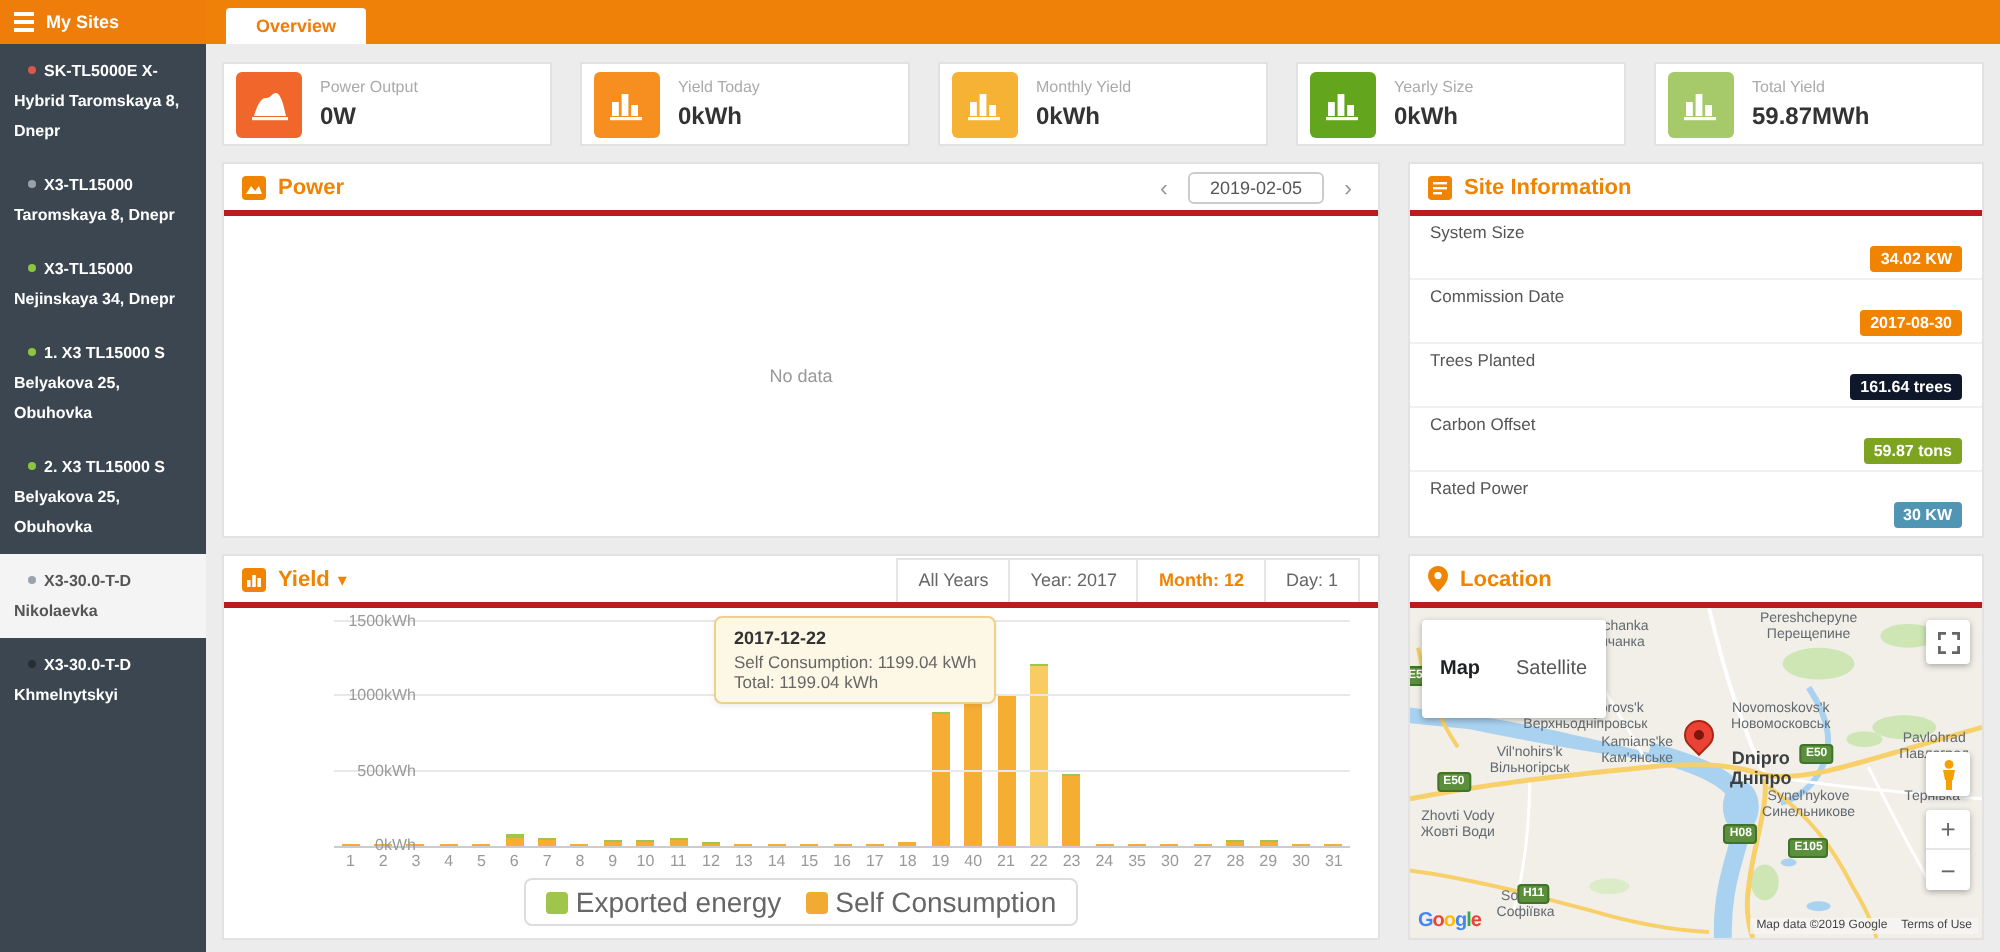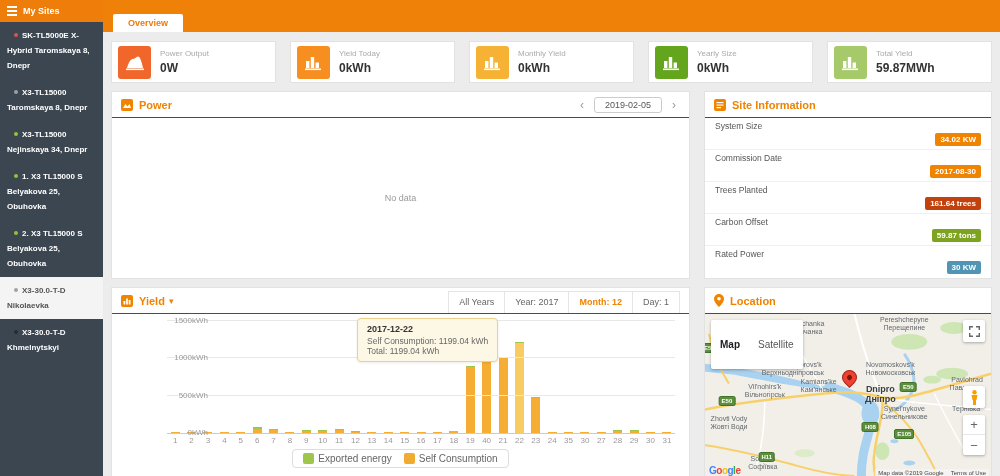--- a/index.html
+++ b/index.html
@@ -9,32 +9,32 @@
   .sidebar { position:absolute; left:0; top:0; width:103px; height:476px; background:#3b4651; z-index:5; }
   .side-header { background:#ee7d09; color:#fff; height:22px; display:flex; align-items:center; gap:6px; padding-left:7px; font-size:9px; font-weight:bold; }
   .burger { display:inline-flex; flex-direction:column; gap:2px; cursor:pointer; }
   .burger i { display:block; width:10px; height:2px; background:#fff; }
   .side-item { font-size:8px; font-weight:bold; color:#fff; padding:6px 2px 6px 7px; line-height:15px; cursor:pointer; }
   .side-item .dot { display:inline-block; width:4px; height:4px; border-radius:50%; margin:0 4px 1px 7px; }
   .side-item.selected { background:#f4f4f4; color:#555; }
 
   
   .main { position:absolute; left:103px; top:0; right:0; bottom:0; }
-  .topbar { height:32px; background:#ef8008; display:flex; align-items:flex-end; padding-left:10px; }
+  .topbar { height:22px; background:#ef8008; display:flex; align-items:flex-end; padding-left:10px; }
   .tab { background:#fff; color:#ee7d09; font-size:9px; font-weight:bold; padding:4px 15px 4px; border-radius:2px 2px 0 0; cursor:pointer; }
 
   .stats { display:flex; gap:14px; margin:9px 8px 0 8px; }
   .card { flex:1; background:#fff; border:1px solid #e2e2e2; padding:4px 6px; display:flex; align-items:center; gap:9px; height:42px; }
   .card-icon { width:33px; height:33px; border-radius:3px; flex:0 0 33px; display:flex; align-items:center; justify-content:center; }
   .card-label { font-size:8px; color:#aaa; margin-bottom:3px; }
   .card-value { font-size:12px; font-weight:bold; color:#333; }
 
   .grid { display:grid; grid-template-columns:1fr 288px; gap:8px 14px; margin:8px; }
   .panel { background:#fff; border:1px solid #e2e2e2; position:relative; }
-  .panel-header { height:26px; border-bottom:1px solid #b91c1c; display:flex; align-items:center; gap:6px; padding:0 9px; }
+  .panel-header { height:26px; border-bottom:3px solid #b91c1c; display:flex; align-items:center; gap:6px; padding:0 9px; }
   .panel-title { color:#f08300; font-weight:bold; font-size:11px; }
   .hspacer { flex:1; }
 
   
   #power-panel { height:188px; }
   .nav-arrow { color:#999; font-size:12px; cursor:pointer; padding:0 4px; background:none; border:none; }
   .date-box { border:1px solid #ccc; border-radius:3px; font-size:9px; color:#555; padding:2px 10px; background:#fff; }
   .power-body { height:160px; display:flex; align-items:center; justify-content:center; }
   .no-data { color:#999; font-size:9px; }
 
@@ -57,21 +57,21 @@
   .plot { position:relative; margin-left:45px; margin-right:4px; height:112px; border-bottom:1px solid #ccc; }
   .gridline { position:absolute; left:0; right:0; height:1px; background:#e8e8e8; }
   .ylab { position:absolute; right:calc(100% - 41px); font-size:8px; color:#999; text-align:right; width:40px; }
   .bars { position:absolute; left:0; right:0; bottom:0; top:0; display:flex; align-items:flex-end; }
   .slot { flex:1; display:flex; justify-content:center; align-items:flex-end; height:100%; cursor:pointer; }
   .bar { width:9px; display:flex; flex-direction:column; justify-content:flex-end; }
   .seg { width:100%; }
   .xlabels { display:flex; margin-left:45px; margin-right:4px; margin-top:2px; }
   .xlab { flex:1; text-align:center; font-size:8px; color:#999; }
   .legend-box { width:fit-content; margin:4px auto 0; border:1px solid #ddd; border-radius:4px; padding:3px 10px; display:flex; gap:12px; align-items:center; background:#fff; }
-  .legend-item { display:flex; align-items:center; gap:4px; font-size:10px; color:#666; cursor:pointer; }
+  .legend-item { display:flex; align-items:center; gap:4px; font-size:14px; color:#666; cursor:pointer; }
   .swatch { width:11px; height:11px; border-radius:2px; }
   .tooltip { position:absolute; left:190px; top:-4px; background:#fdf8e6; border:1px solid #ecd18a; border-radius:4px; padding:5px 9px; z-index:4; box-shadow:0 1px 3px rgba(0,0,0,.08); }
   .tt-title { font-size:9px; font-weight:bold; color:#333; margin-bottom:2px; white-space:nowrap; }
   .tt-line { font-size:8.5px; color:#666; white-space:nowrap; }
 
   
   #loc-panel { height:193px; }
   .map { position:relative; height:165px; overflow:hidden; background:#f2efe9; }
   .map svg.base { position:absolute; inset:0; width:100%; height:100%; }
   .map-label { position:absolute; transform:translate(-50%,-50%); text-align:center; font-size:7px; color:#62696e; line-height:8px; white-space:nowrap; pointer-events:none; }
@@ -223,21 +223,21 @@
           <div class="info-row">
             <span class="info-label">System Size</span>
             <span class="info-badge" style="background: rgb(240, 131, 0);">34.02 KW</span>
           </div>
           <div class="info-row">
             <span class="info-label">Commission Date</span>
             <span class="info-badge" style="background: rgb(240, 131, 0);">2017-08-30</span>
           </div>
           <div class="info-row">
             <span class="info-label">Trees Planted</span>
-            <span class="info-badge" style="background: #c2410c;">161.64 trees</span>
+            <span class="info-badge" style="background: #0f172a;">161.64 trees</span>
           </div>
           <div class="info-row">
             <span class="info-label">Carbon Offset</span>
             <span class="info-badge" style="background: rgb(125, 163, 33);">59.87 tons</span>
           </div>
           <div class="info-row">
             <span class="info-label">Rated Power</span>
             <span class="info-badge" style="background: rgb(81, 149, 181);">30 KW</span>
           </div>
         </div>

